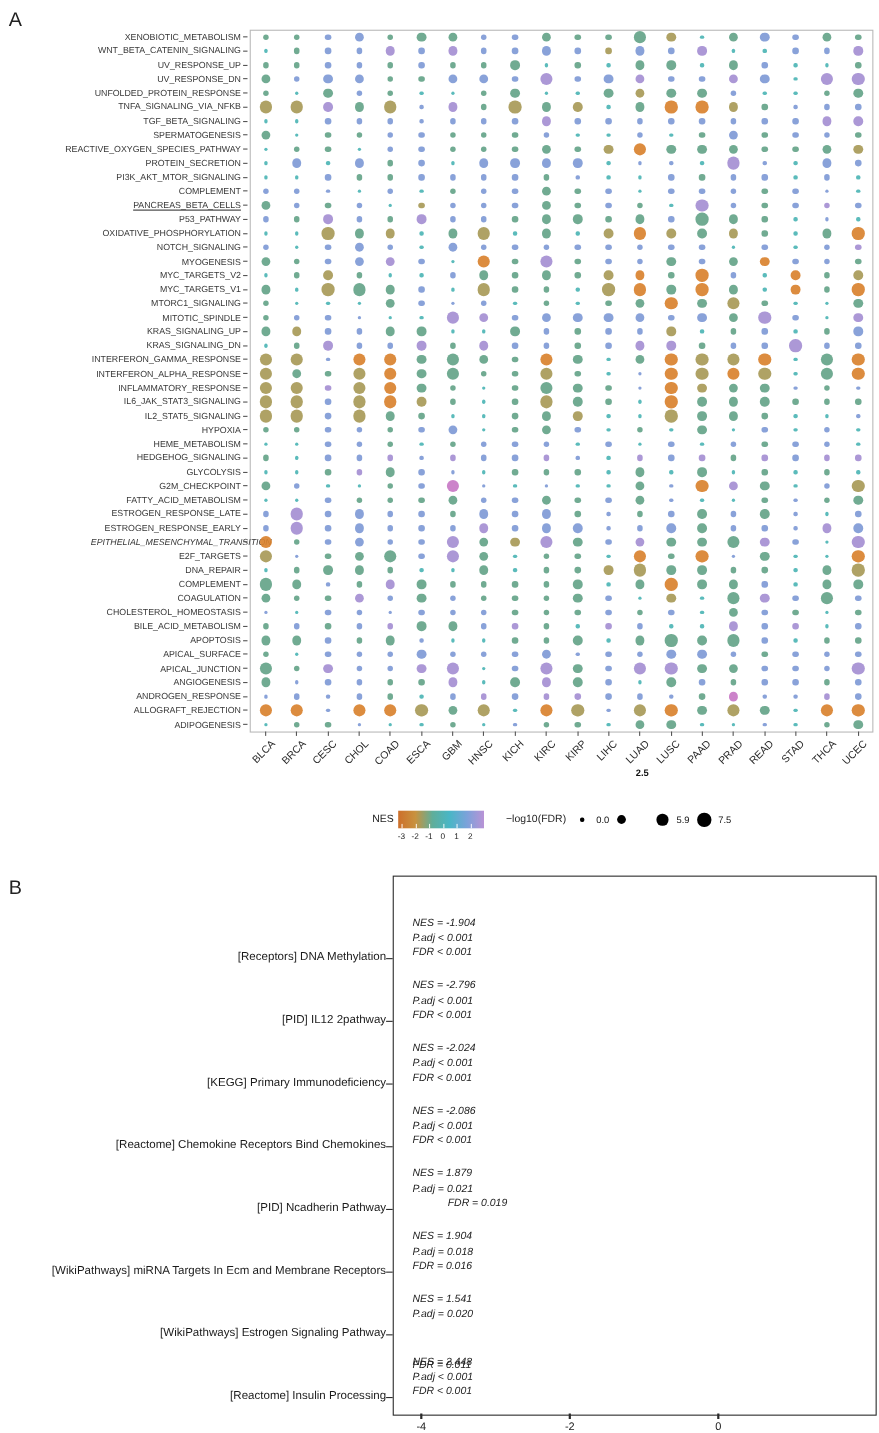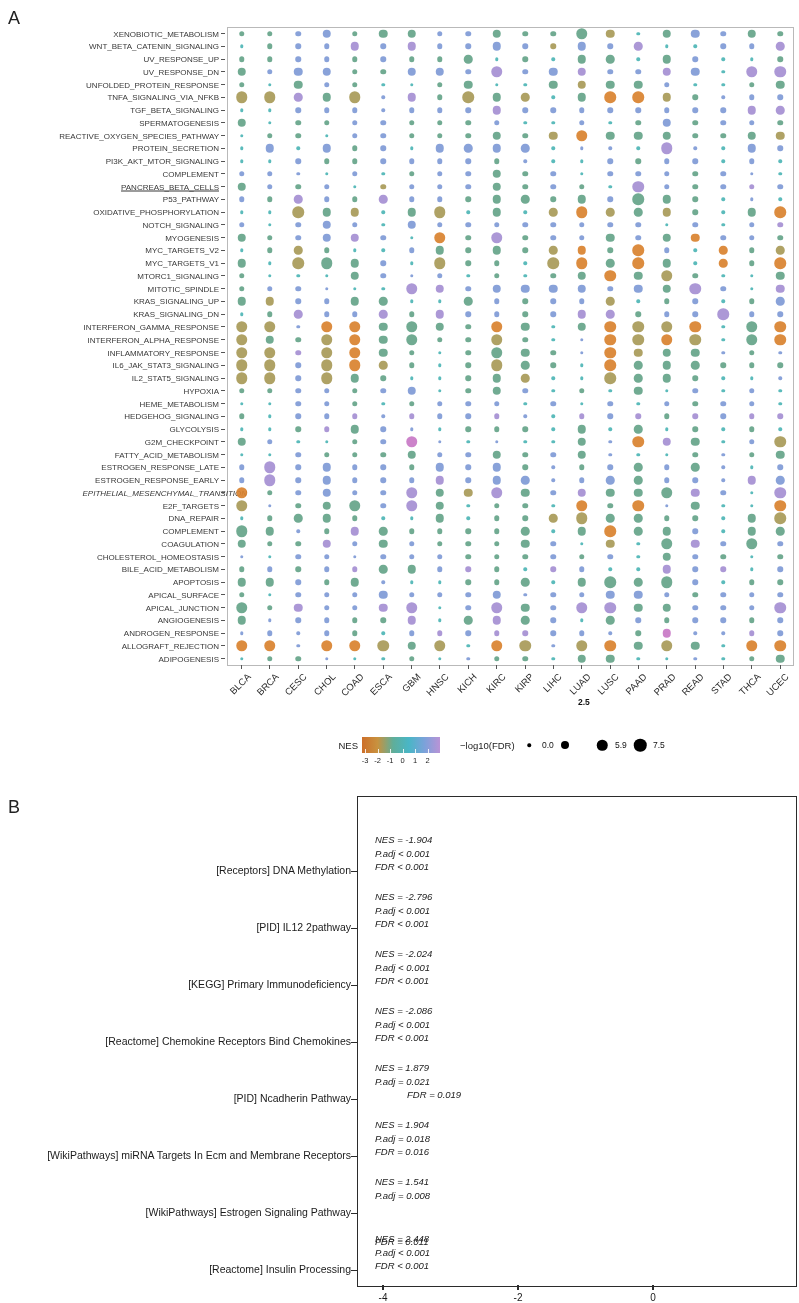--- a/index.html
+++ b/index.html
@@ -1261,21 +1261,21 @@
     <div class="stat" style="left: 375px; top: 1010px;">NES = -2.086</div>
     <div class="stat" style="left: 375px; top: 1023.5px;">P.adj &lt; 0.001</div>
     <div class="stat" style="left: 375px; top: 1037px;">FDR &lt; 0.001</div>
     <div class="stat" style="left: 375px; top: 1067px;">NES = 1.879</div>
     <div class="stat" style="left: 375px; top: 1080.5px;">P.adj = 0.021</div>
     <div class="stat" style="left: 375px; top: 1094px; margin-left: 32px;">FDR = 0.019</div>
     <div class="stat" style="left: 375px; top: 1124px;">NES = 1.904</div>
     <div class="stat" style="left: 375px; top: 1137.5px;">P.adj = 0.018</div>
     <div class="stat" style="left: 375px; top: 1151px;">FDR = 0.016</div>
     <div class="stat" style="left: 375px; top: 1181px;">NES = 1.541</div>
-    <div class="stat" style="left: 375px; top: 1194.5px;">P.adj = 0.008</div>
+    <div class="stat" style="left: 375px; top: 1194.5px;">P.adj = 0.020</div>
     <div class="stat" style="left: 375px; top: 1208px; margin-top: 33px;">FDR = 0.011</div>
     <div class="stat" style="left: 375px; top: 1238px;">NES = 2.448</div>
     <div class="stat" style="left: 375px; top: 1251.5px;">P.adj &lt; 0.001</div>
     <div class="stat" style="left: 375px; top: 1265px;">FDR &lt; 0.001</div>
   </div>
 <div id="b-xaxis">
     <div class="bxtick" style="left: 382.4px; top: 1285px; position: absolute;"></div>
     <div class="bxlab" style="left: 383px; top: 1292px; position: absolute;">-4</div>
     <div class="bxtick" style="left: 517.4px; top: 1285px; position: absolute;"></div>
     <div class="bxlab" style="left: 518px; top: 1292px; position: absolute;">-2</div>

